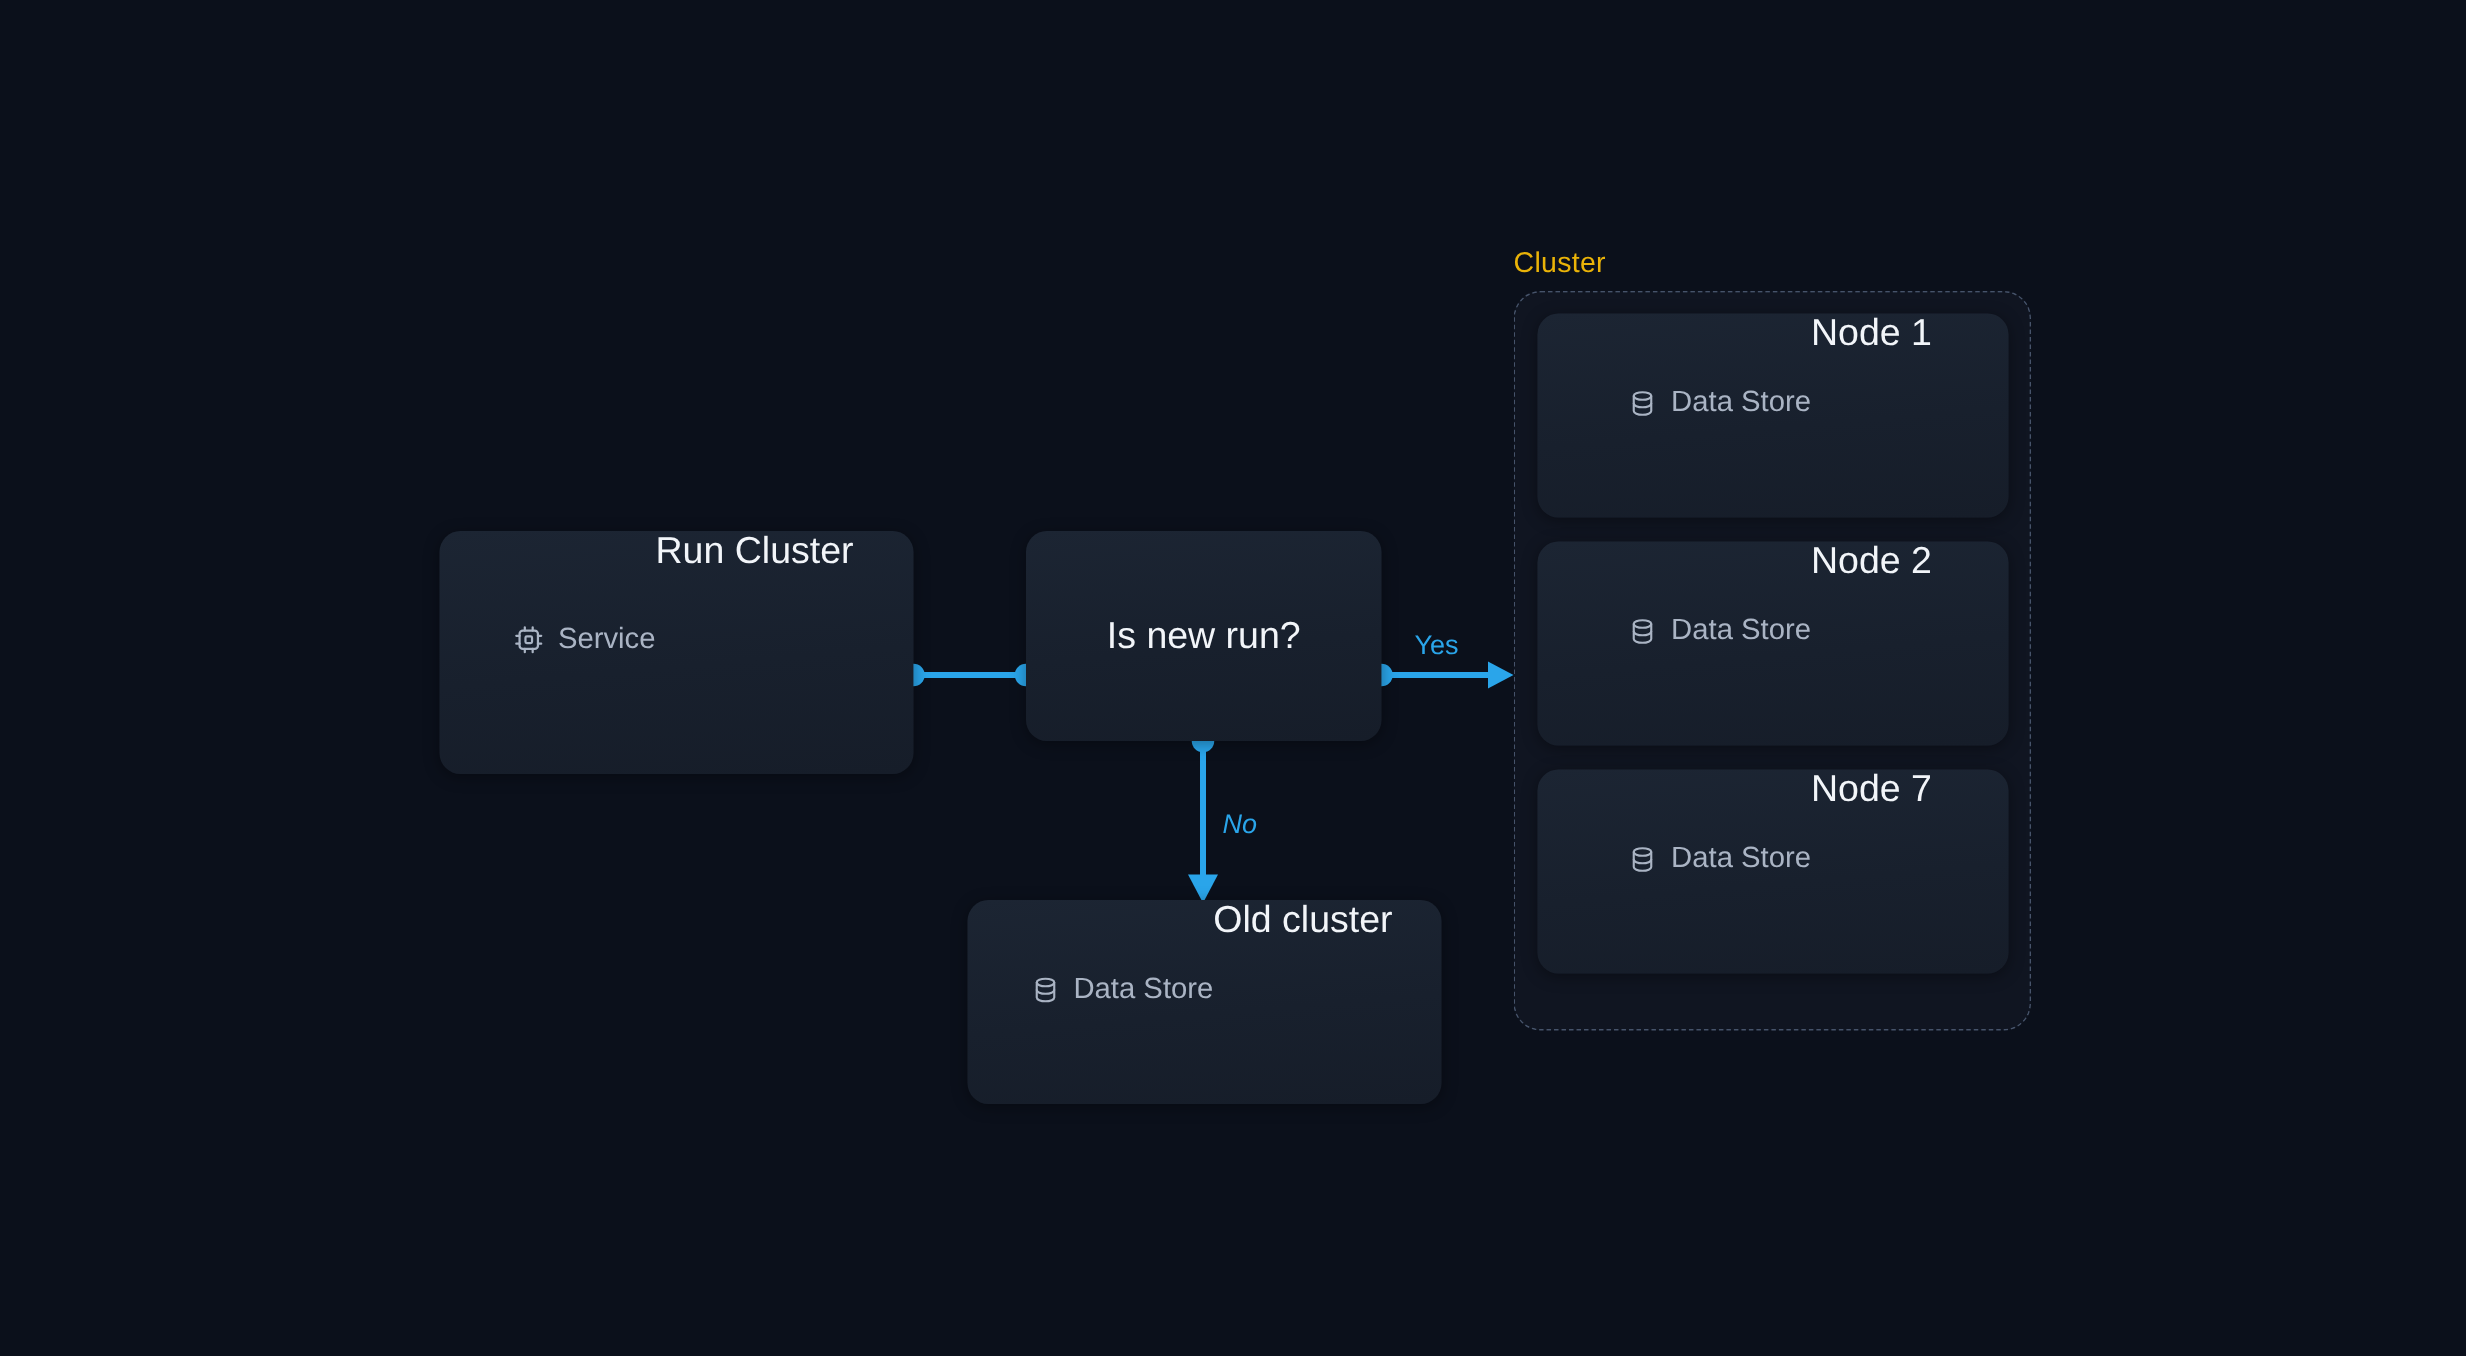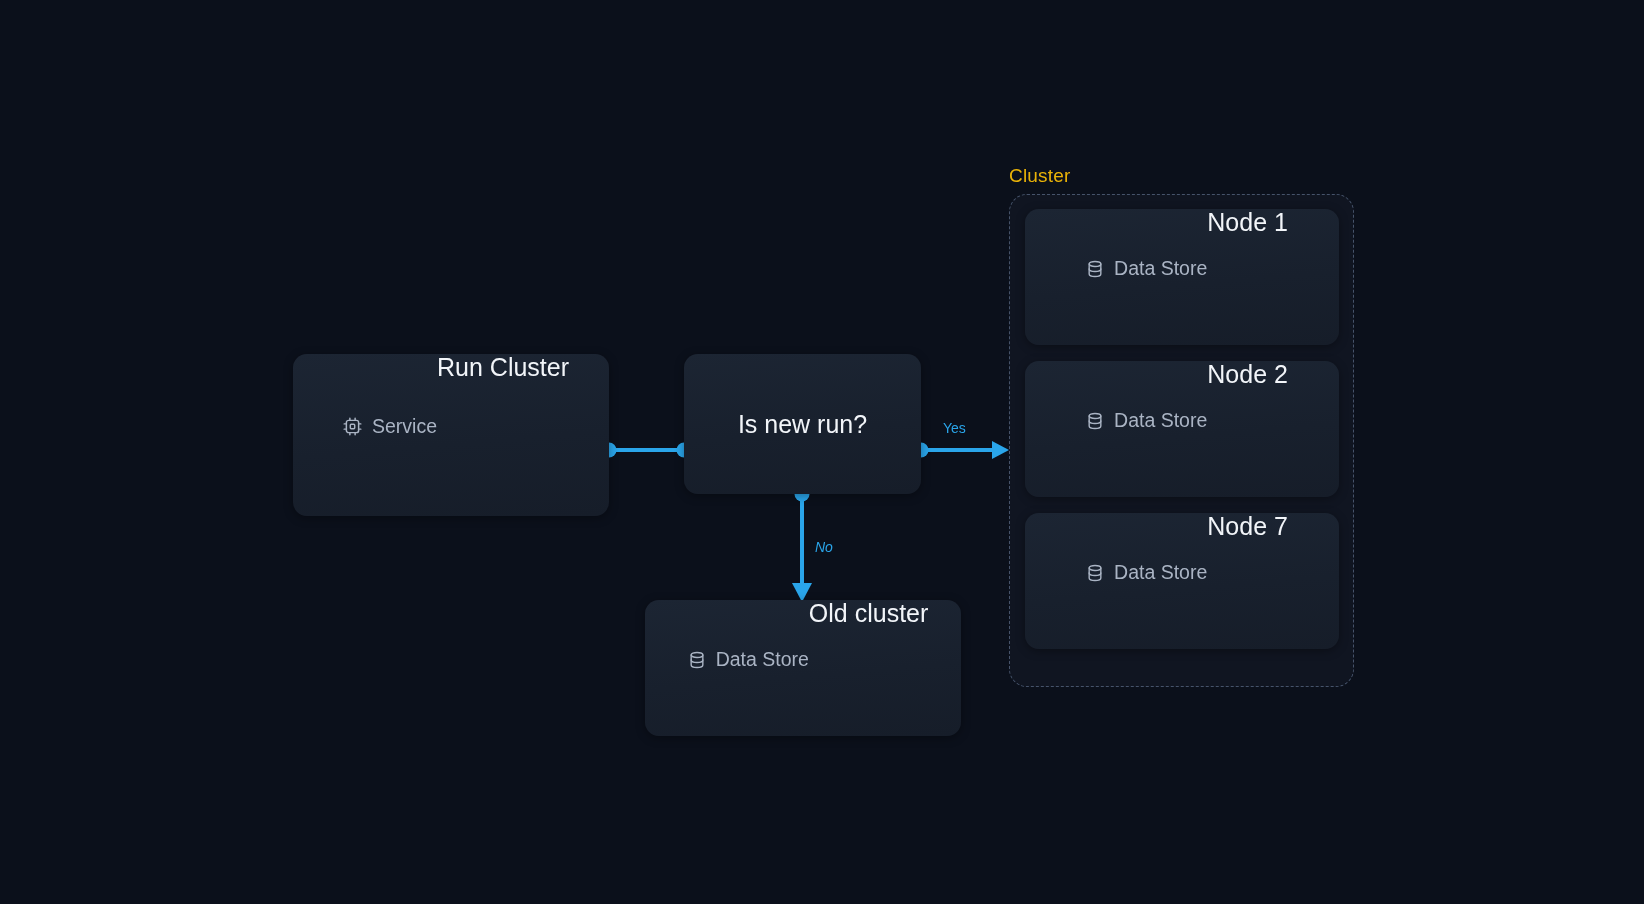--- a/index.html
+++ b/index.html
@@ -107,21 +107,21 @@
     height: 904px;
     pointer-events: none;
   }
   .edge-line { stroke: #2aa5ea; stroke-width: 4; fill: none; }
   .edge-dot  { fill: #2aa5ea; }
   .edge-head { fill: #2aa5ea; }
 
   .edge-label {
     position: absolute;
     color: #2aa5ea;
-    font-size: 14px;
+    font-size: 18px;
     line-height: 1;
     white-space: nowrap;
   }
   #label-yes { left: 943px; top: 421px; }
   #label-no  { left: 815px; top: 540px; font-style: italic; }
 </style>
 </head>
 <body>
 
 <div id="canvas">

